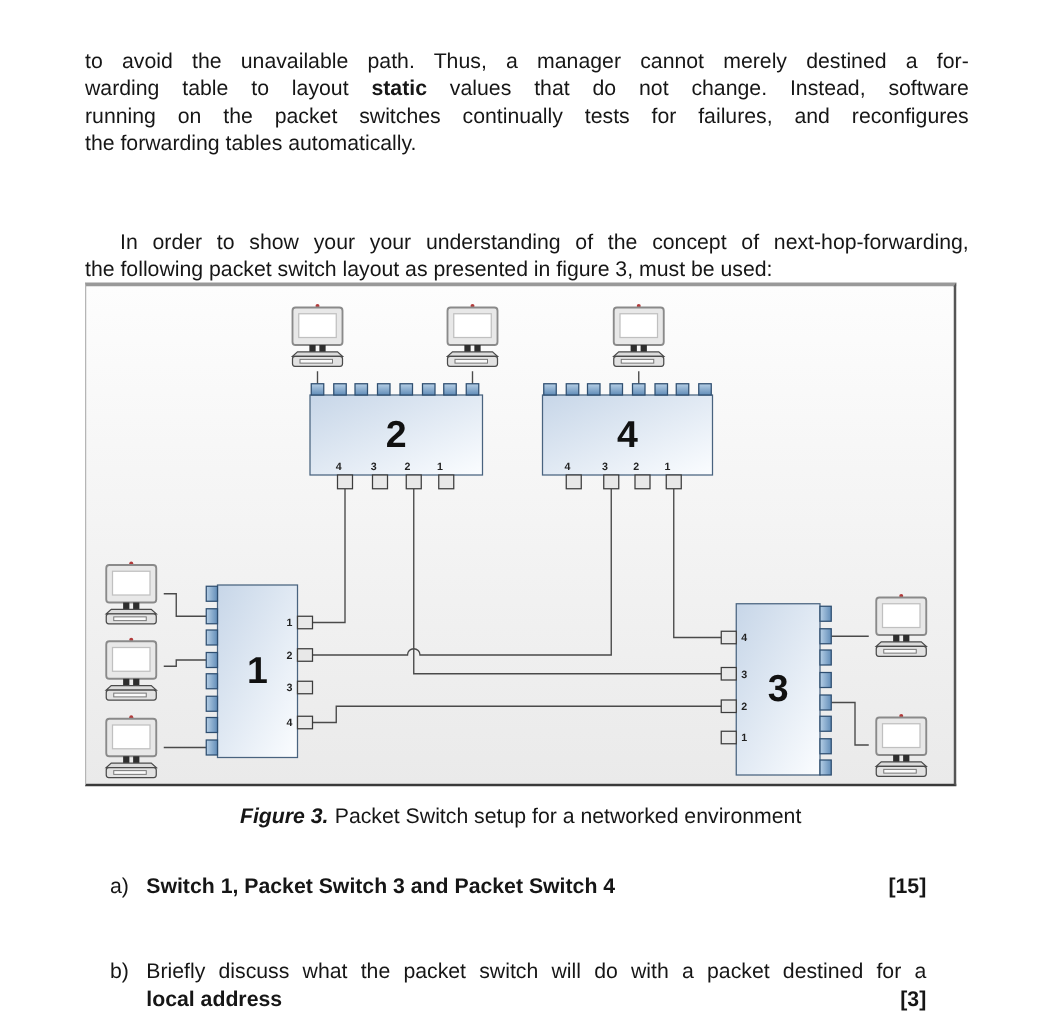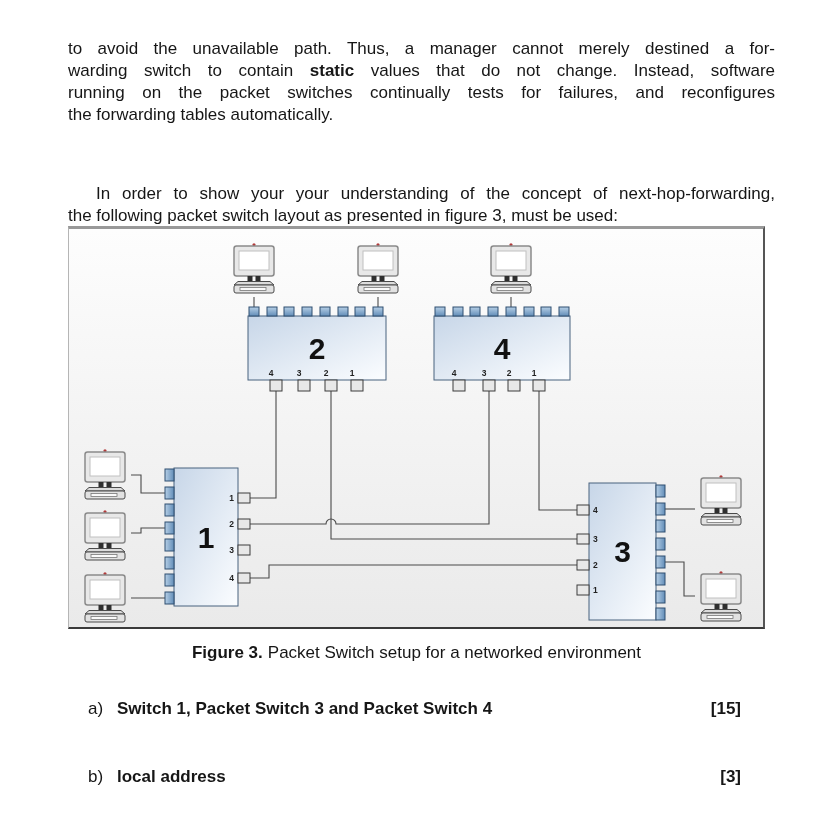--- a/index.html
+++ b/index.html
@@ -31,37 +31,37 @@
   .port-label{font-family:"Liberation Sans",sans-serif;font-weight:bold;font-size:8.5px;fill:#222;}
   .pc-monitor{fill:#e8e8e8;stroke:#8a8a8a;stroke-width:1.5;}
   .pc-screen{fill:#ffffff;stroke:#c0c0c0;stroke-width:1;}
   .pc-foot{fill:#2e2e2e;}
   .pc-base-top{fill:#dcdcdc;stroke:#4a4a4a;stroke-width:1;}
   .pc-base{fill:#e2e2e2;stroke:#4a4a4a;stroke-width:1;}
   .pc-tray{fill:#fafafa;stroke:#777;stroke-width:0.8;}
 
   #figure-caption{position:absolute;left:68px;top:642px;width:697px;text-align:center;
     font-size:17px;line-height:22px;}
-  #figure-caption .cap-label{font-weight:bold;margin-right:5px;}
+  #figure-caption .cap-label{font-weight:bold;margin-right:5px;font-style:italic;}
 
   .question{position:absolute;left:88px;width:653px;display:flex;font-size:17px;line-height:23px;}
   #question-a{top:697px;}
   #question-b{top:765px;}
   .q-label{flex:0 0 29px;}
   .q-body{flex:1;}
   .q-body .l1{text-align:justify;text-align-last:justify;}
   .q-body .l2{display:flex;justify-content:space-between;font-weight:bold;}
   b{font-weight:bold;}
 </style>
 </head>
 <body>
 
 <div id="paragraph-1" class="block">
   <div class="txt-line">to avoid the unavailable path. Thus, a manager cannot merely destined a for-</div>
-  <div class="txt-line"><span>warding switch to contain </span><b>static</b><span> values that do not change. Instead, software</span></div>
+  <div class="txt-line"><span>warding table to layout </span><b>static</b><span> values that do not change. Instead, software</span></div>
   <div class="txt-line">running on the packet switches continually tests for failures, and reconfigures</div>
   <div class="txt-line last">the forwarding tables automatically.</div>
 </div>
 
 <div id="paragraph-2" class="block">
   <div class="txt-line indent">In order to show your your understanding of the concept of next-hop-forwarding,</div>
   <div class="txt-line last">the following packet switch layout as presented in figure 3, must be used:</div>
 </div>
 
 <div class="figure-frame">
@@ -266,18 +266,19 @@
     <div class="l2">
       <span>Switch 1, Packet Switch 3 and Packet Switch 4</span>
       <span>[15]</span>
     </div>
   </div>
 </div>
 
 <div id="question-b" class="question">
   <div class="q-label">b)</div>
   <div class="q-body">
+    <div class="l1">Briefly discuss what the packet switch will do with a packet destined for a</div>
     <div class="l2">
       <span>local address</span>
       <span>[3]</span>
     </div>
   </div>
 </div>
 
 </body></html>

